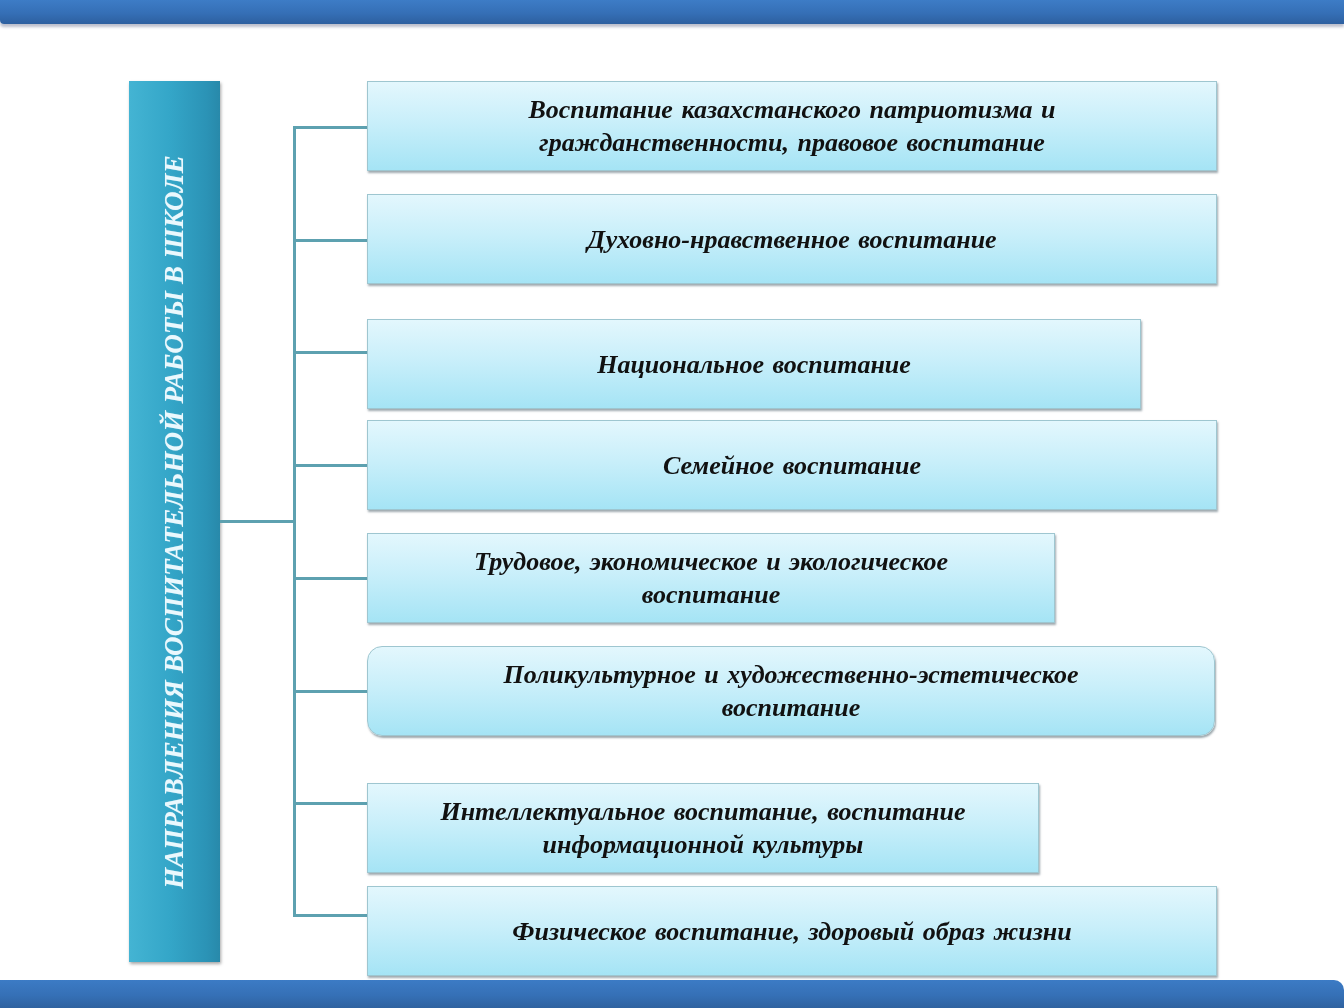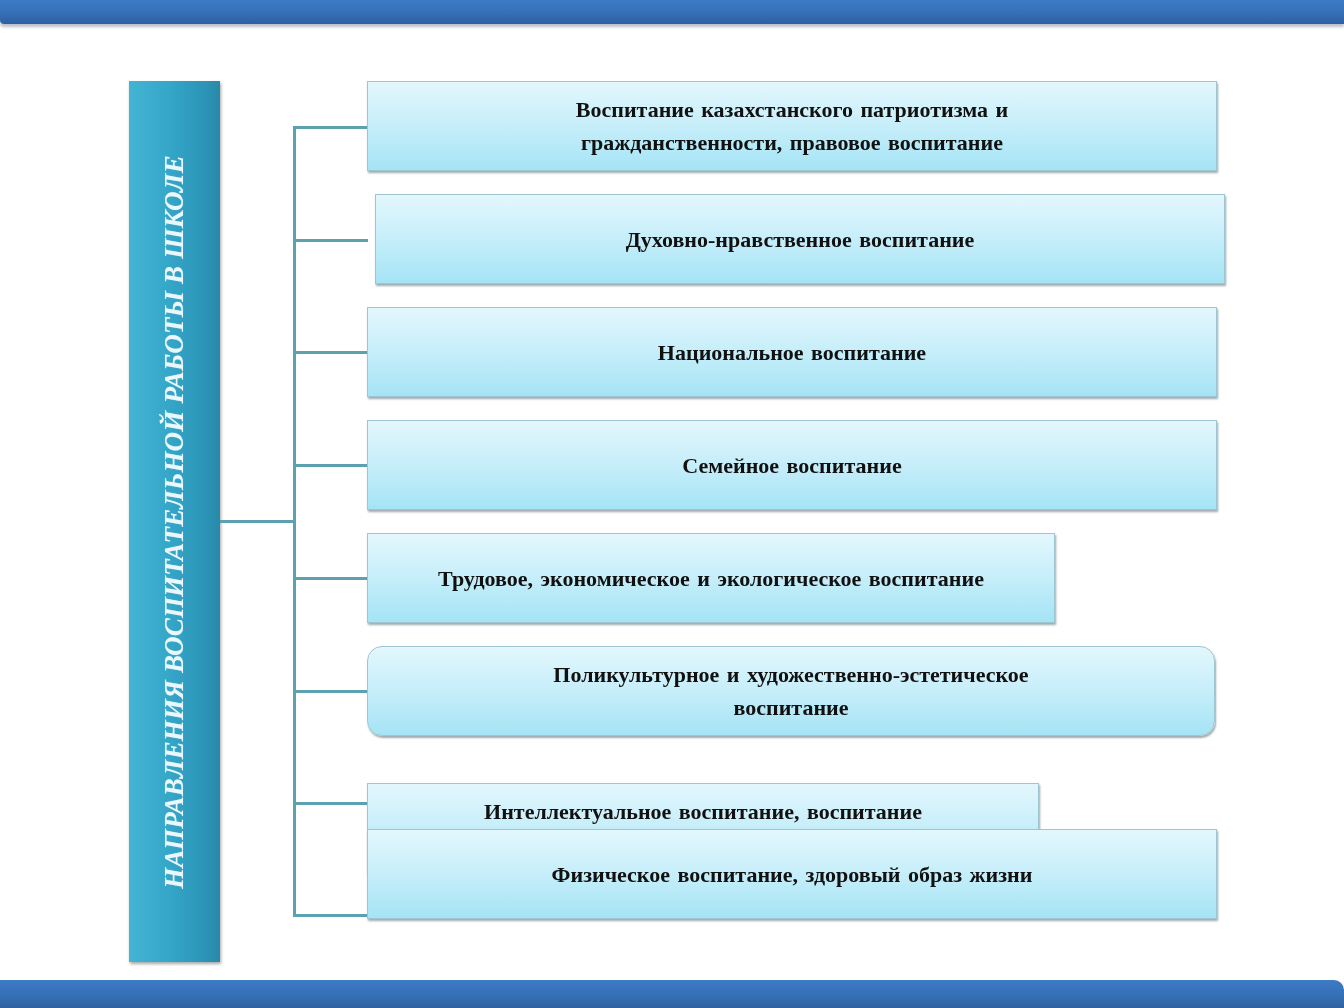--- a/index.html
+++ b/index.html
@@ -72,21 +72,22 @@
       display: flex;
       align-items: center;
       justify-content: center;
       text-align: center;
       box-sizing: border-box;
       padding: 0 40px;
     }
     .box-text {
       font-family: "Liberation Serif", "DejaVu Serif", serif;
       font-weight: bold;
-      font-size: 22px;
+      font-style: italic;
+      font-size: 26px;
       line-height: 33px;
       color: #111111;
       white-space: pre-line;
       word-spacing: 2px;
     }
   </style>
 </head>
 <body>
 
 <div class="bar-top"></div>
@@ -103,37 +104,37 @@
 <div class="connector" style="left:293px; top:464px; width:75px; height:3px;"></div>
 <div class="connector" style="left:293px; top:577px; width:75px; height:3px;"></div>
 <div class="connector" style="left:293px; top:690px; width:75px; height:3px;"></div>
 <div class="connector" style="left:293px; top:802px; width:75px; height:3px;"></div>
 <div class="connector" style="left:293px; top:914px; width:75px; height:3px;"></div>
 
 <div class="box" style="top:81px; width:850px;">
   <span class="box-text">Воспитание  казахстанского  патриотизма  и
 гражданственности, правовое воспитание</span>
 </div>
-<div class="box" style="top:194px; width:850px;margin-left:8px;">
+<div class="box" style="top:194px; width:850px;">
   <span class="box-text">Духовно-нравственное воспитание</span>
 </div>
-<div class="box" style="top:307px; width:850px;">
+<div class="box" style="top:319px; width:774px;">
   <span class="box-text">Национальное воспитание</span>
 </div>
 <div class="box" style="top:420px; width:850px;">
   <span class="box-text">Семейное воспитание</span>
 </div>
 <div class="box" style="top:533px; width:688px;">
   <span class="box-text">Трудовое, экономическое и экологическое воспитание</span>
 </div>
 <div class="box" style="top:646px; width:848px;border-radius:15px;">
   <span class="box-text">Поликультурное и художественно-эстетическое
 воспитание</span>
 </div>
 <div class="box" style="top:759px; width:672px;margin-top:24px;">
   <span class="box-text">Интеллектуальное  воспитание,  воспитание
 информационной культуры</span>
 </div>
-<div class="box" style="top:829px; width:850px;">
+<div class="box" style="top:886px; width:850px;">
   <span class="box-text">Физическое воспитание, здоровый образ жизни</span>
 </div>
 
 <div class="bar-bottom"></div>
 
 </body></html>

